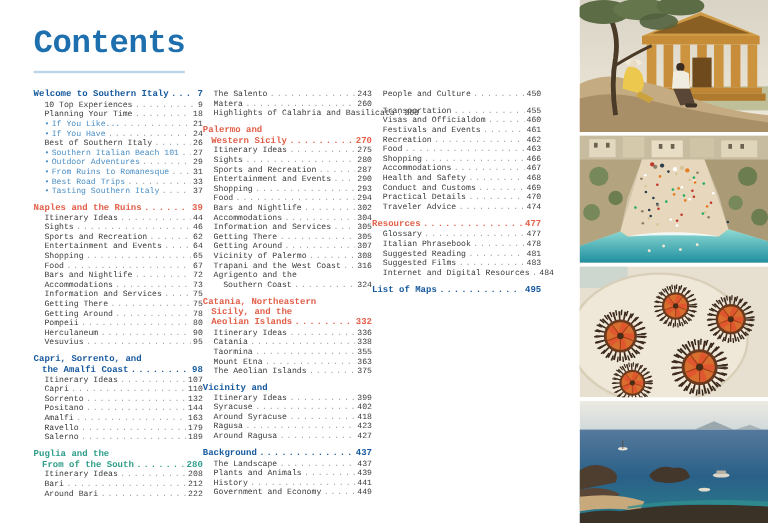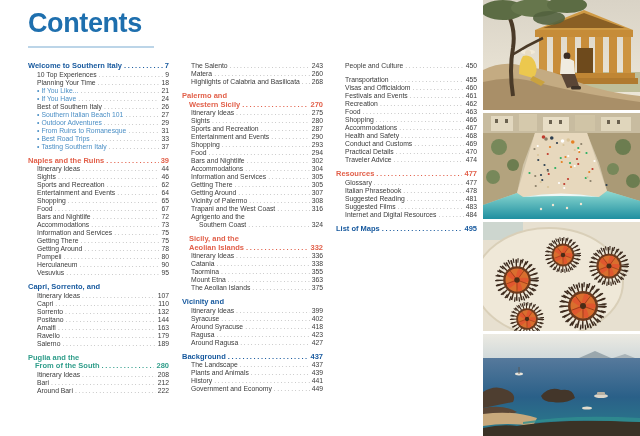--- a/index.html
+++ b/index.html
@@ -1,23 +1,23 @@
 <!DOCTYPE html>
 <html><head>
 <meta charset="utf-8">
 <style>
   html,body{margin:0;padding:0;background:#ffffff;}
   body{width:640px;height:436px;font-family:"Liberation Sans",sans-serif;overflow:hidden;}
   .page{display:flex;width:640px;height:436px;overflow:hidden;background:#fff;}
 
   
-  .content{width:525px;box-sizing:border-box;padding:8px 0 0 28px;}
+  .content{width:525px;box-sizing:border-box;padding:22px 0 0 28px;font-family:Liberation Mono, monospace;}
   .title{margin:0 0 7px 0;font-size:27px;font-weight:bold;letter-spacing:-0.4px;color:#1e6fae;}
   .rule{width:126px;height:2px;background:#bcd5e8;margin:0 0 14px 0;}
-  .columns{display:flex;gap:13px;}
+  .columns{display:flex;}
   .col{width:141px;}
   .section{margin-top:6px;}
   .section.first{margin-top:0;}
 
   .row{display:flex;align-items:baseline;font-size:6.8px;line-height:8px;color:#3b3b3b;}
   .row.head{font-weight:bold;font-size:7.5px;line-height:8.5px;}
   .c-blue{color:#17599e;} .c-red{color:#e2604a;text-align:center;} .c-teal{color:#2f9d8a;align-items:center;}
   .hcont{padding-left:7px;}
   .entry{padding-left:9px;}
   .entry.econt{padding-left:17px;}
@@ -182,20 +182,25 @@
             <div class="row entry">
               <span class="lbl">Vesuvius</span>
               <span class="dots"></span>
               <span class="pg">95</span>
             </div>
           </div>
           <div class="section">
             <div class="row head c-blue">
               <span class="lbl">Capri, Sorrento, and</span>
             </div>
+            <div class="row head c-blue hcont">
+              <span class="lbl">the Amalfi Coast</span>
+              <span class="dots"></span>
+              <span class="pg">98</span>
+            </div>
             <div class="row entry">
               <span class="lbl">Itinerary Ideas</span>
               <span class="dots"></span>
               <span class="pg">107</span>
             </div>
             <div class="row entry">
               <span class="lbl">Capri</span>
               <span class="dots"></span>
               <span class="pg">110</span>
             </div>
@@ -346,20 +351,23 @@
             <div class="row entry">
               <span class="lbl">Agrigento and the</span>
             </div>
             <div class="row entry econt">
               <span class="lbl">Southern Coast</span>
               <span class="dots"></span>
               <span class="pg">324</span>
             </div>
           </div>
           <div class="section">
+            <div class="row head c-red">
+              <span class="lbl">Catania, Northeastern</span>
+            </div>
             <div class="row head c-red hcont">
               <span class="lbl">Sicily, and the</span>
             </div>
             <div class="row head c-red hcont">
               <span class="lbl">Aeolian Islands</span>
               <span class="dots"></span>
               <span class="pg">332</span>
             </div>
             <div class="row entry">
               <span class="lbl">Itinerary Ideas</span>

